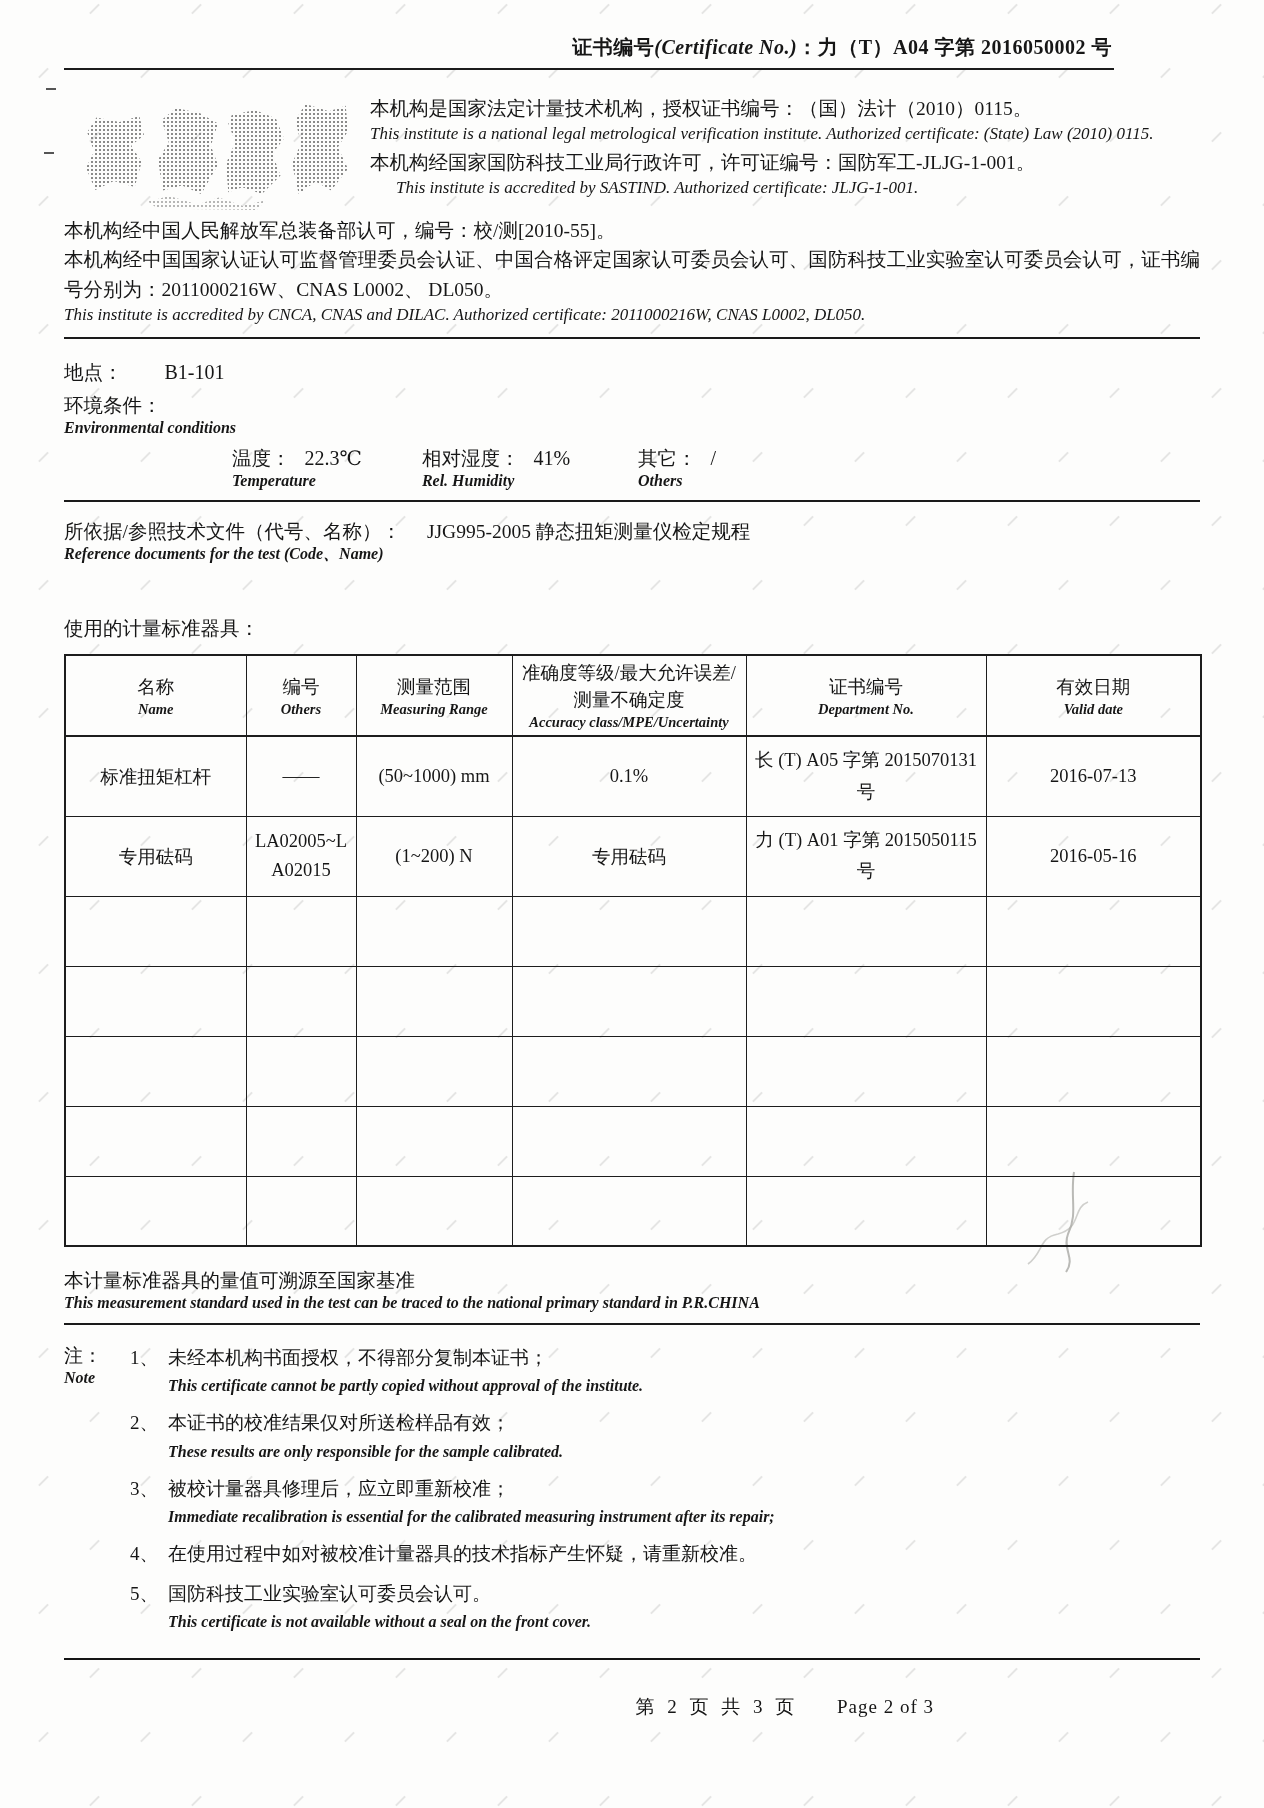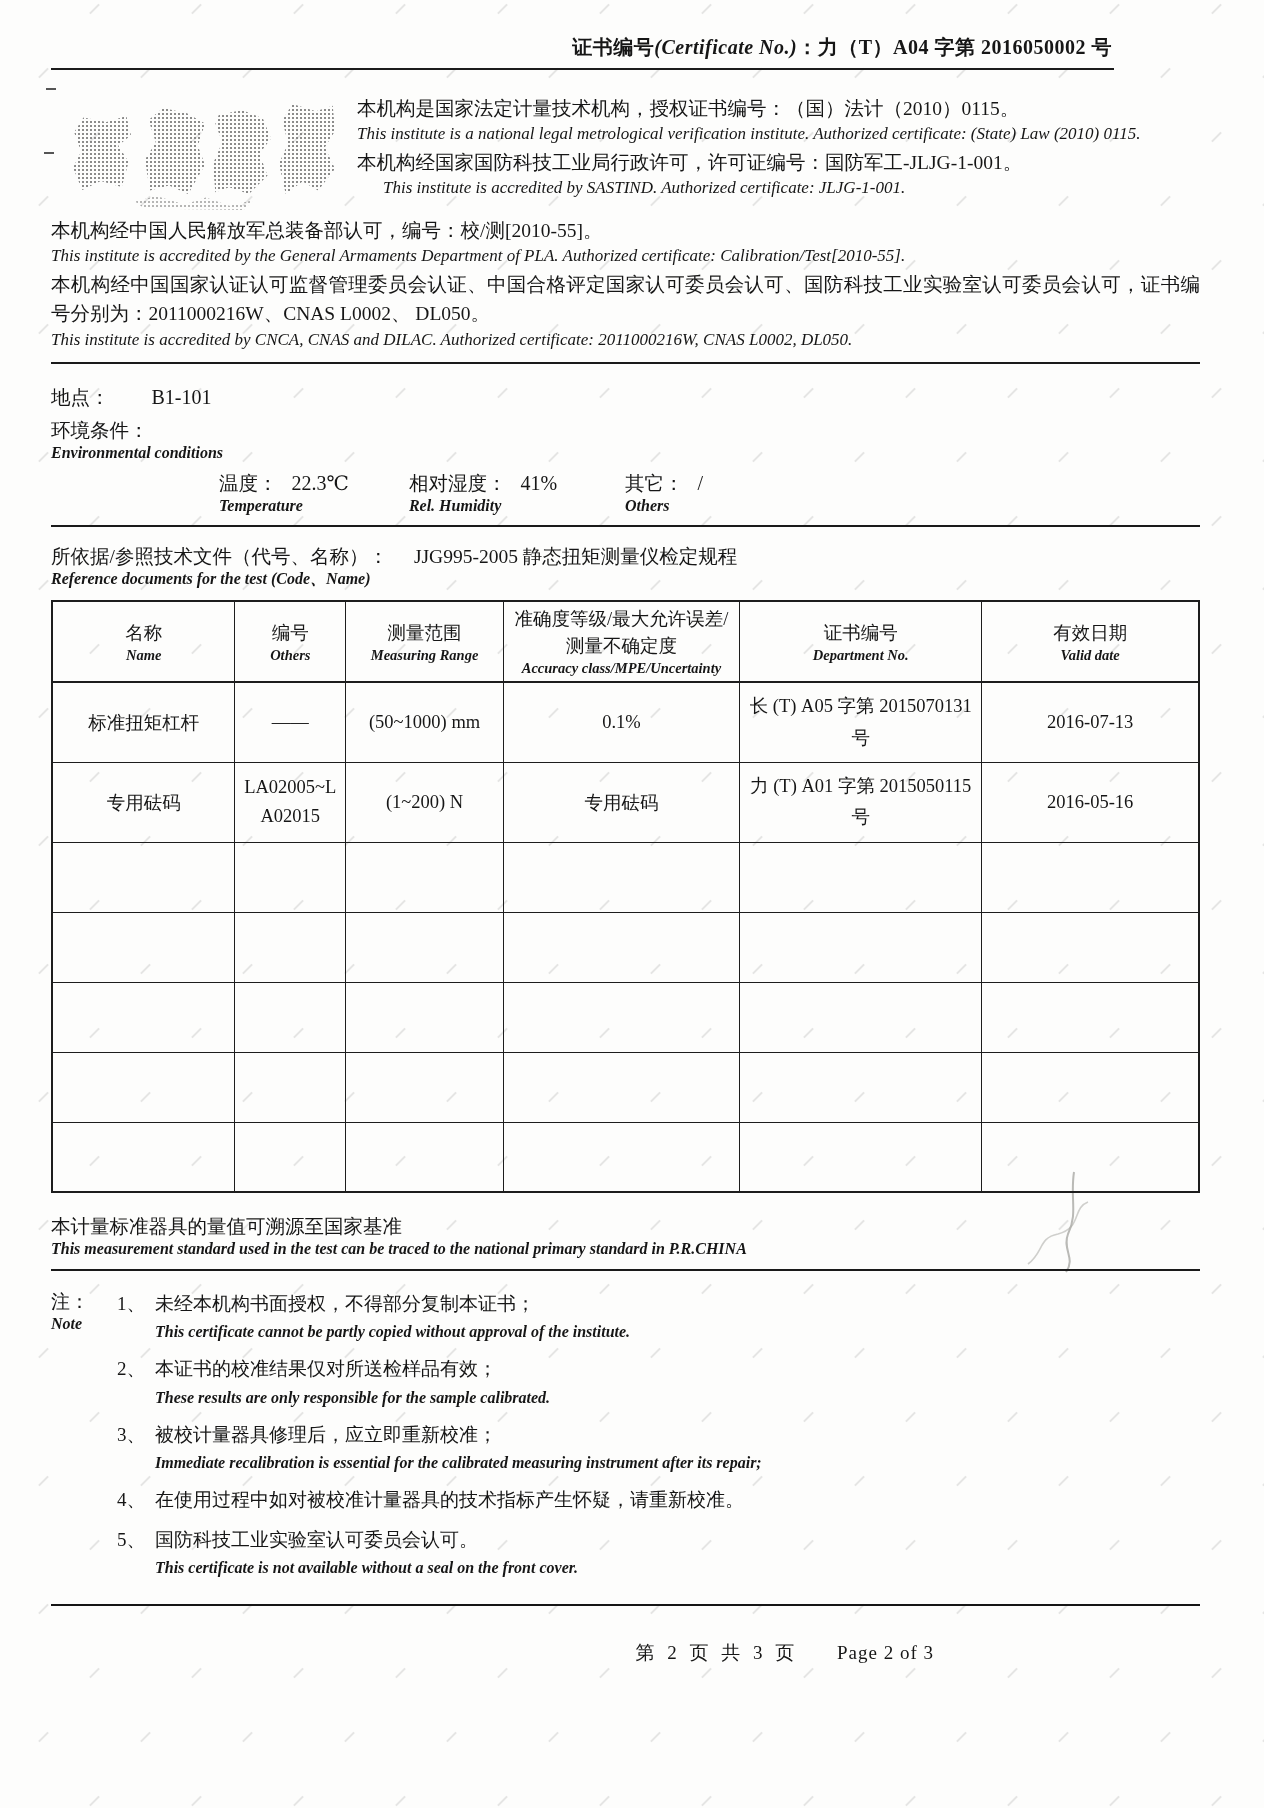--- a/index.html
+++ b/index.html
@@ -1,21 +1,21 @@
 <!DOCTYPE html>
 <html><head>
 <meta charset="utf-8">
 <style>
   html,body{margin:0;padding:0;background:#e8e8e8;}
   .page{
     position:relative; width:1264px; height:1808px; margin:0 auto;
     background:#fdfdfc; overflow:hidden; color:#161616;
     font-family:"Liberation Serif","DejaVu Serif",serif;
   }
-  .content{position:relative; padding:34px 64px 0 51px; z-index:2;}
+  .content{position:relative; padding:34px 64px 0 64px; z-index:2;}
   .wm-layer{position:absolute; inset:0; z-index:1; pointer-events:none;}
   .wm{position:absolute; width:13px; height:2px; background:#c7c7c7; transform:rotate(-45deg); opacity:.45;}
   .stray{position:absolute; background:#555; z-index:2;}
 
   
   .cert-line{ text-align:right; font-size:20px; font-weight:bold; padding-right:88px; letter-spacing:.5px;}
   .cert-line .en{font-style:italic; font-weight:bold;}
   .hr-head{border:none; border-top:2.2px solid #1c1c1c; margin:7px 86px 0 0;}
 
   
@@ -482,21 +482,20 @@
       <div class="intro-col">
         <p class="p-cn">本机构是国家法定计量技术机构，授权证书编号：（国）法计（2010）0115。</p>
         <p class="p-en">This institute is a national legal metrological verification institute.  Authorized certificate: (State) Law (2010) 0115.</p>
         <p class="p-cn">本机构经国家国防科技工业局行政许可，许可证编号：国防军工-JLJG-1-001。</p>
         <p class="p-en" style="text-align:left; margin-left:26px;">This institute is accredited by SASTIND. Authorized certificate: JLJG-1-001.</p>
       </div>
     </div>
 
     <div class="full-intro">
       <p class="p-cn">本机构经中国人民解放军总装备部认可，编号：校/测[2010-55]。</p>
-      <p class="p-en">This institute is accredited by the General Armaments Department of PLA. Authorized certificate: Calibration/Test[2010-55].</p>
       <p class="p-cn">本机构经中国国家认证认可监督管理委员会认证、中国合格评定国家认可委员会认可、国防科技工业实验室认可委员会认可，证书编号分别为：2011000216W、CNAS L0002、 DL050。</p>
       <p class="p-en">This institute is accredited by CNCA, CNAS and DILAC. Authorized certificate: 2011000216W, CNAS L0002, DL050.</p>
     </div>
 
     <hr class="hr-thick">
 
     <div class="sec-label-cn">
       <span>地点：</span><span class="loc-value">B1-101</span>
     </div>
 
@@ -518,20 +517,21 @@
       </div>
     </div>
 
     <hr class="hr-thick">
 
     <div class="ref-line">
       <span>所依据/参照技术文件（代号、名称）：</span><span class="ref-value">JJG995-2005 静态扭矩测量仪检定规程</span>
     </div>
     <div class="sec-label-en">Reference documents for the test (Code、Name)</div>
 
+    <div class="sec-label-cn std-title">使用的计量标准器具：</div>
 
     <table class="std">
       <colgroup>
         <col class="col-name">
           <col class="col-num">
           <col class="col-range">
           <col class="col-acc">
           <col class="col-cert">
           <col class="col-valid">
       </colgroup>

